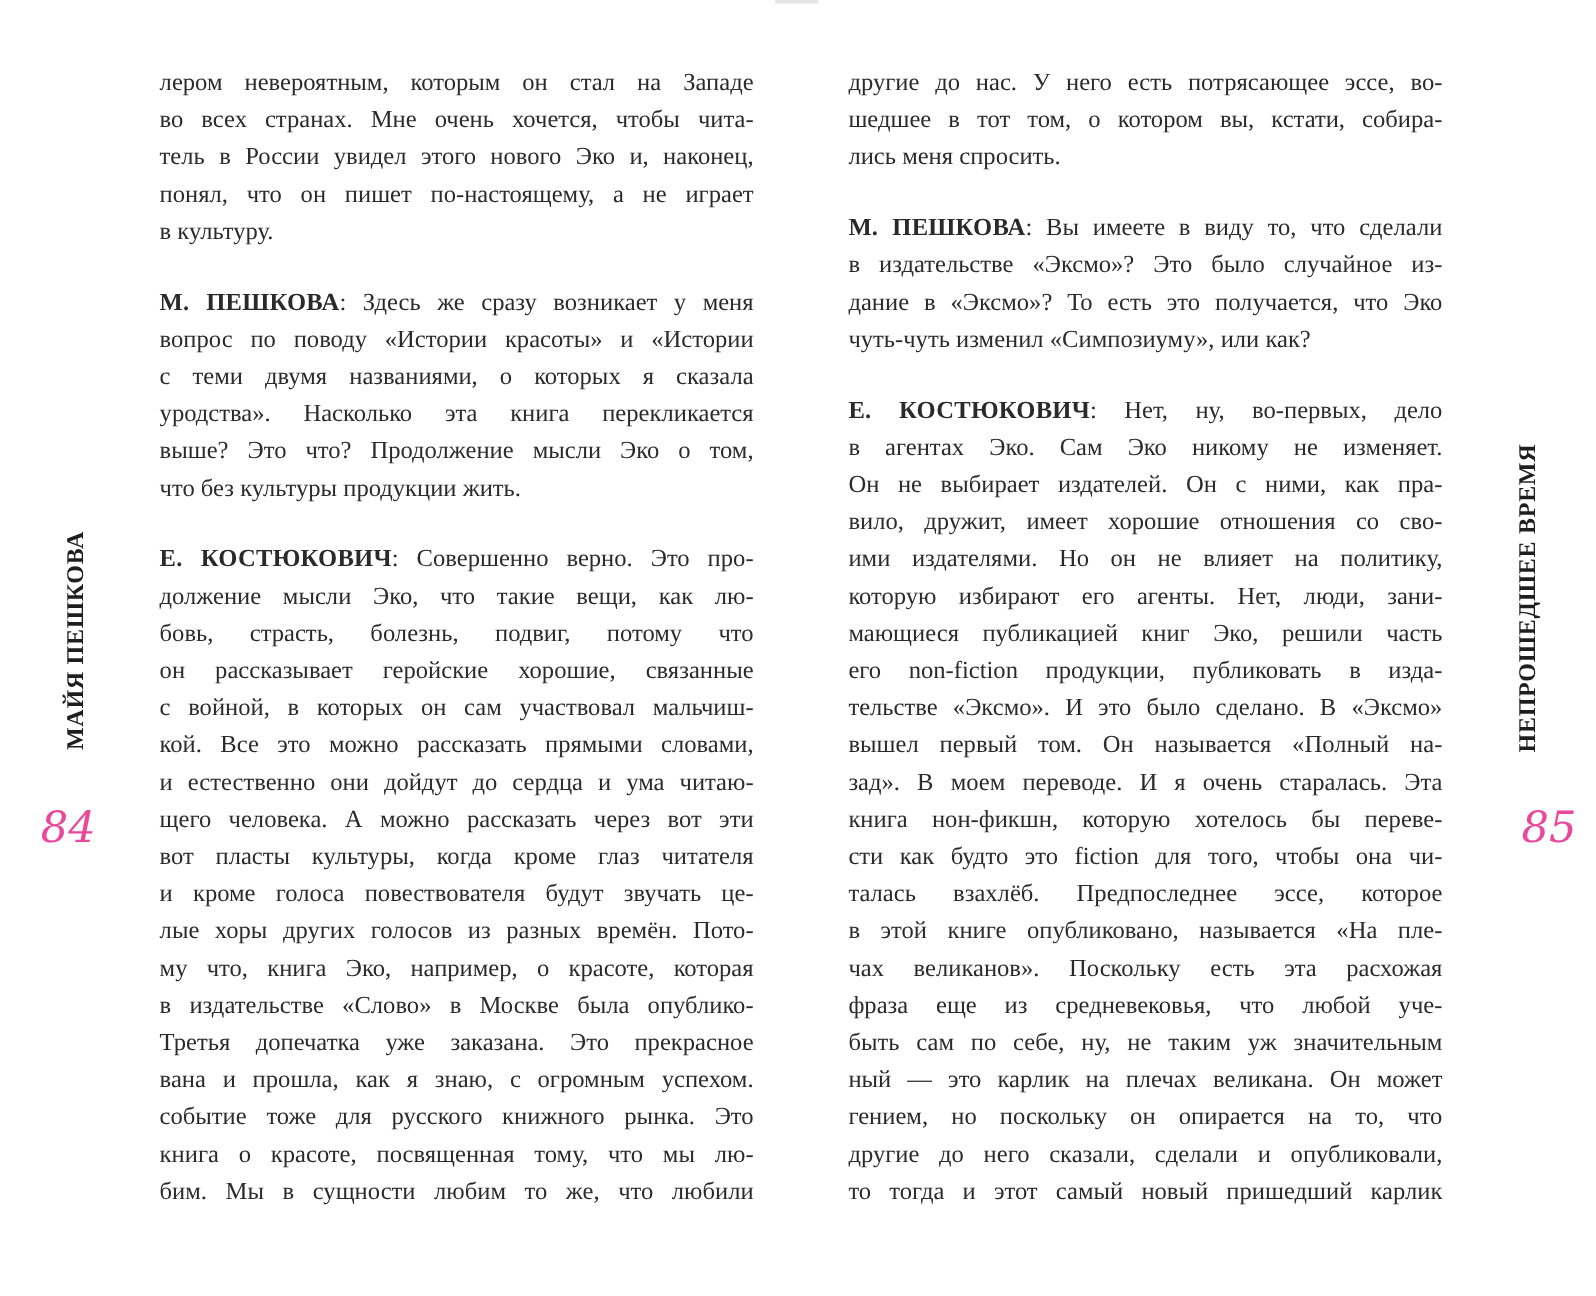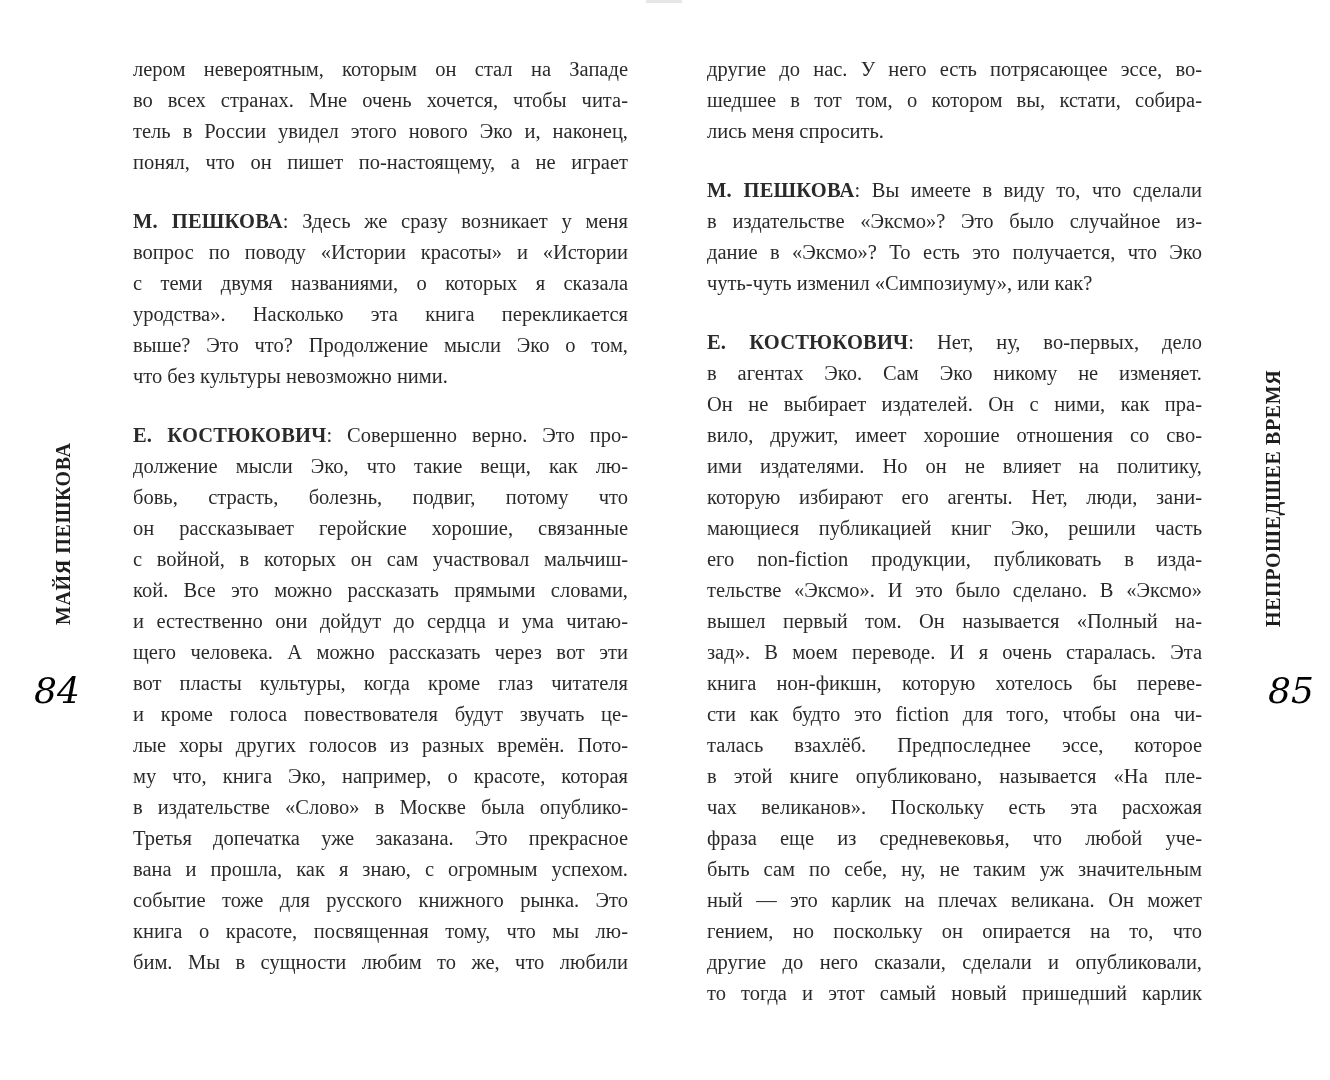--- a/index.html
+++ b/index.html
@@ -19,46 +19,47 @@
   .line.blank { height:28px; }
   .speaker { font-weight:bold; letter-spacing:0.2px; }
   .side {
     position:absolute; font-size:20px; font-weight:bold; letter-spacing:0.6px;
     white-space:nowrap; color:#1e1e1e;
     transform-origin:left top; transform:rotate(-90deg);
   }
   .side-left { left:52px; top:625px; }
   .side-right { left:1262px; top:627px; }
   .page-num {
-    position:absolute; font-size:36px; font-style:italic; color:#000000; font-family:"DejaVu Serif",serif;
+    position:absolute; font-size:36px; font-style:italic; color:#ec4899; font-family:"DejaVu Serif",serif;
     font-weight:normal;
   }
   .pn-left { left:34px; top:670px; }
   .pn-right { left:1268px; top:670px; }
 </style>
 </head>
 <body>
 
 <div class="spine-mark"></div>
 
 <div class="side side-left">МАЙЯ ПЕШКОВА</div>
 <div class="page-num pn-left">84</div>
 
 <div class="column col-left">
     <div class="line"><span>лером невероятным, которым он стал на Западе</span></div>
     <div class="line"><span>во всех странах. Мне очень хочется, чтобы чита-</span></div>
     <div class="line"><span>тель в России увидел этого нового Эко и, наконец,</span></div>
     <div class="line"><span>понял, что он пишет по-настоящему, а не играет</span></div>
+    <div class="line last"><span>в культуру.</span></div>
     <div class="line blank"></div>
     <div class="line"><span class="speaker">М. ПЕШКОВА</span><span>: Здесь же сразу возникает у меня</span></div>
     <div class="line"><span>вопрос по поводу «Истории красоты» и «Истории</span></div>
     <div class="line"><span>с теми двумя названиями, о которых я сказала</span></div>
     <div class="line"><span>уродства». Насколько эта книга перекликается</span></div>
     <div class="line"><span>выше? Это что? Продолжение мысли Эко о том,</span></div>
-    <div class="line last"><span>что без культуры невозможно ними.</span></div>
+    <div class="line last"><span>что без культуры продукции жить.</span></div>
     <div class="line blank"></div>
     <div class="line"><span class="speaker">Е. КОСТЮКОВИЧ</span><span>: Совершенно верно. Это про-</span></div>
     <div class="line"><span>должение мысли Эко, что такие вещи, как лю-</span></div>
     <div class="line"><span>бовь, страсть, болезнь, подвиг, потому что</span></div>
     <div class="line"><span>он рассказывает геройские хорошие, связанные</span></div>
     <div class="line"><span>с войной, в которых он сам участвовал мальчиш-</span></div>
     <div class="line"><span>кой. Все это можно рассказать прямыми словами,</span></div>
     <div class="line"><span>и естественно они дойдут до сердца и ума читаю-</span></div>
     <div class="line"><span>щего человека. А можно рассказать через вот эти</span></div>
     <div class="line"><span>вот пласты культуры, когда кроме глаз читателя</span></div>

